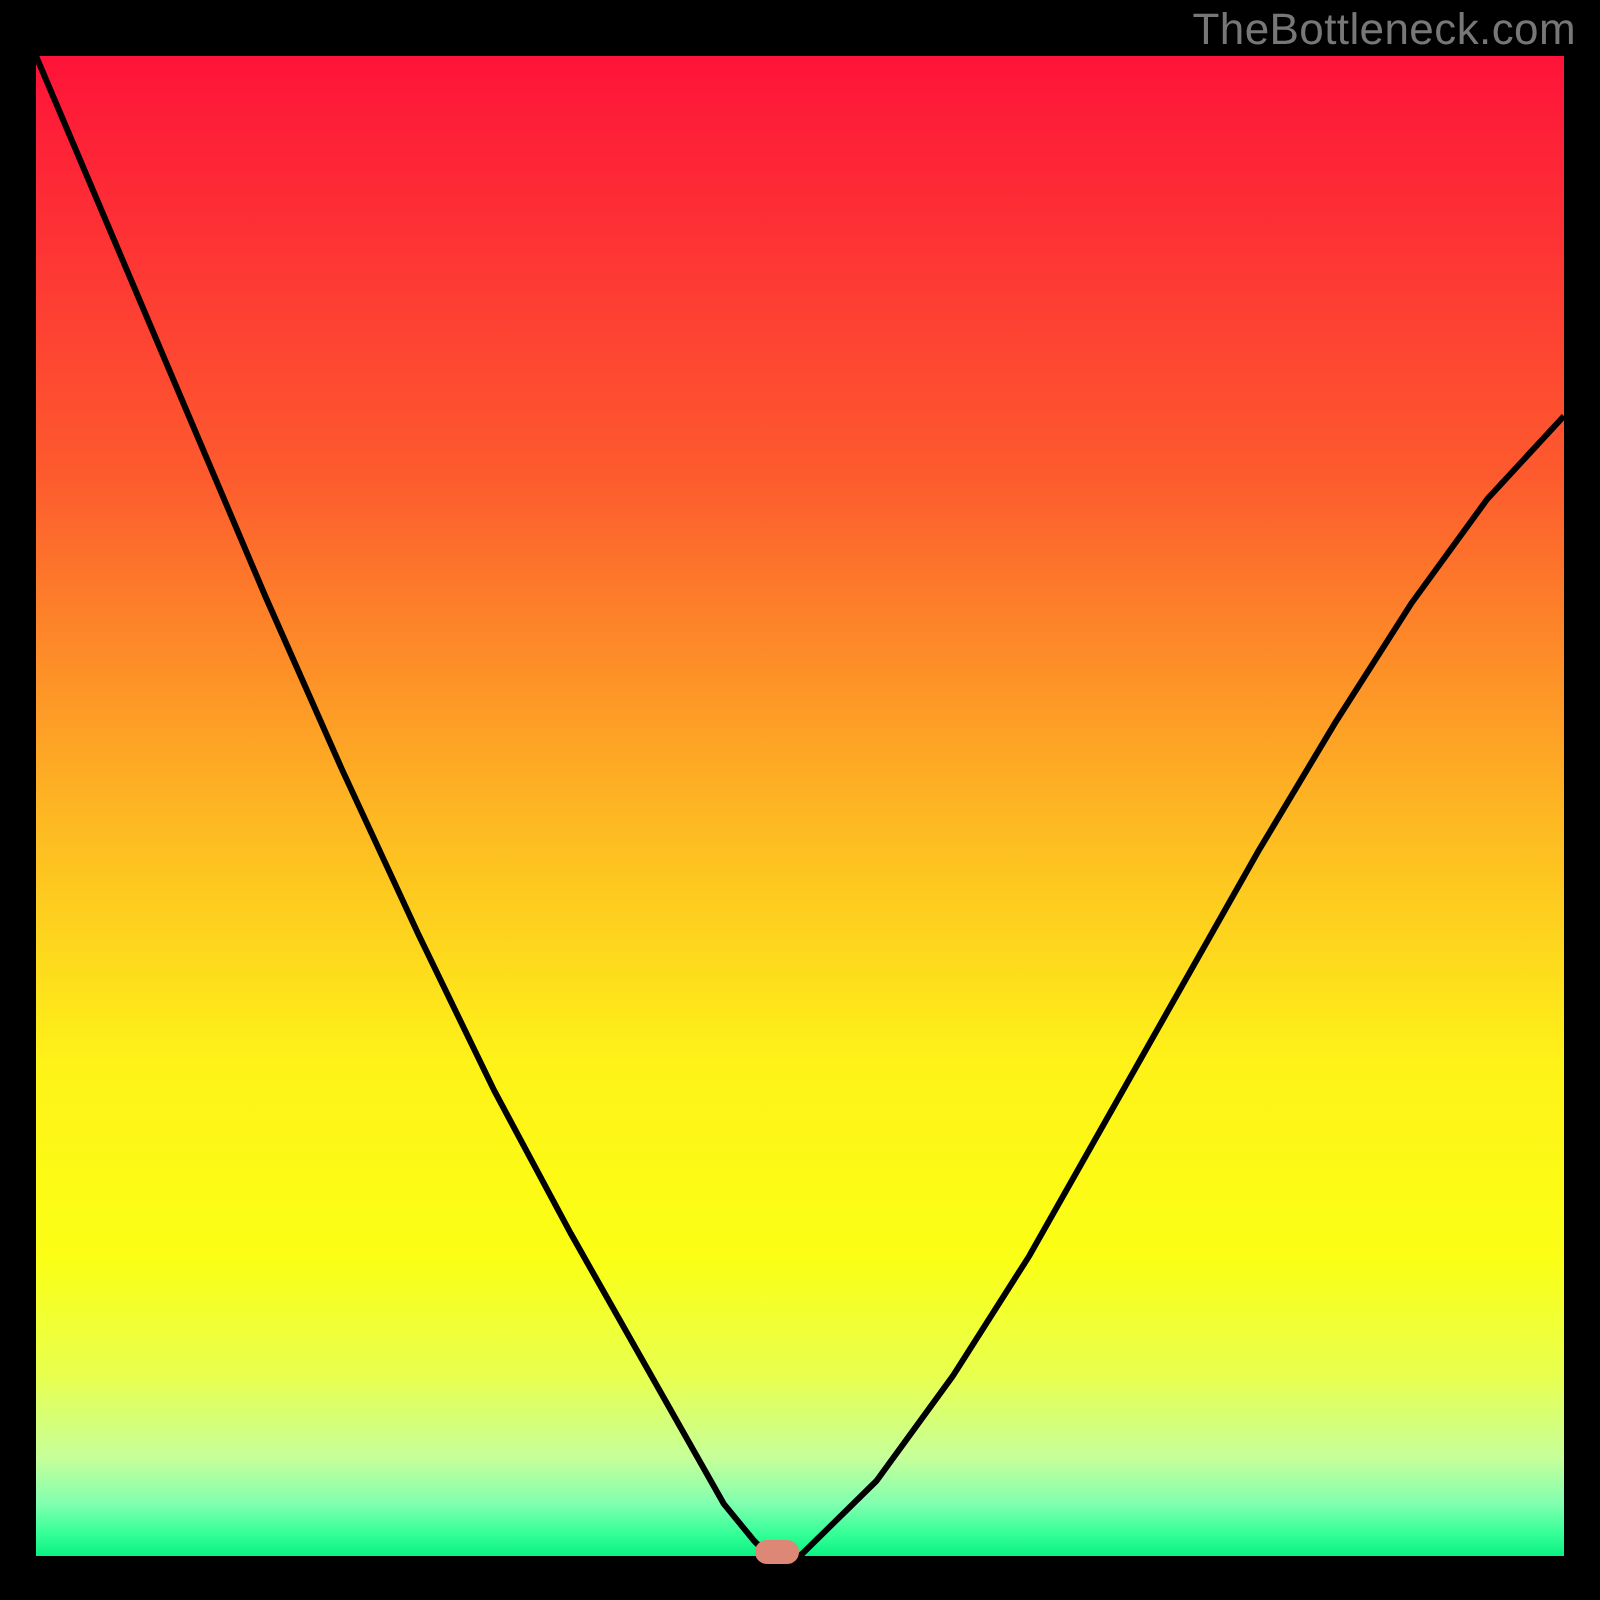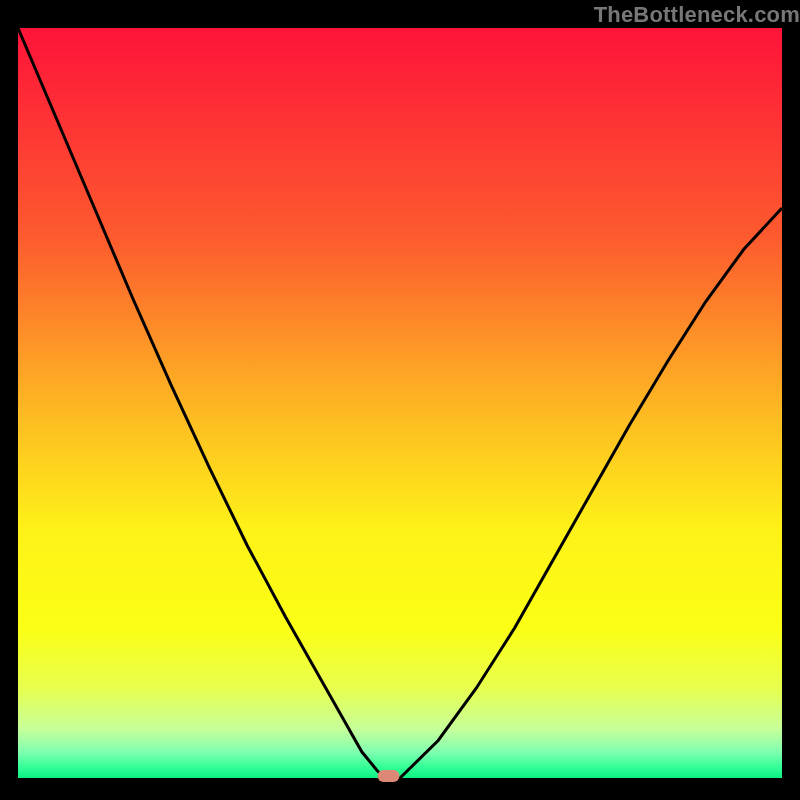--- a/index.html
+++ b/index.html
@@ -12,24 +12,24 @@
     font-family: Arial, Helvetica, sans-serif;
   }
   .container {
     position: relative;
     width: 800px;
     height: 800px;
   }
   .watermark {
     position: absolute;
     top: 2px;
-    right: 0;
+    right: 12px;
     color: #777;
     font-size: 22px;
-    font-weight: bold;
+    font-weight: normal;
     z-index: 10;
     letter-spacing: 0.2px;
   }
   svg {
     display: block;
   }
 </style>
 </head>
 <body>
 

